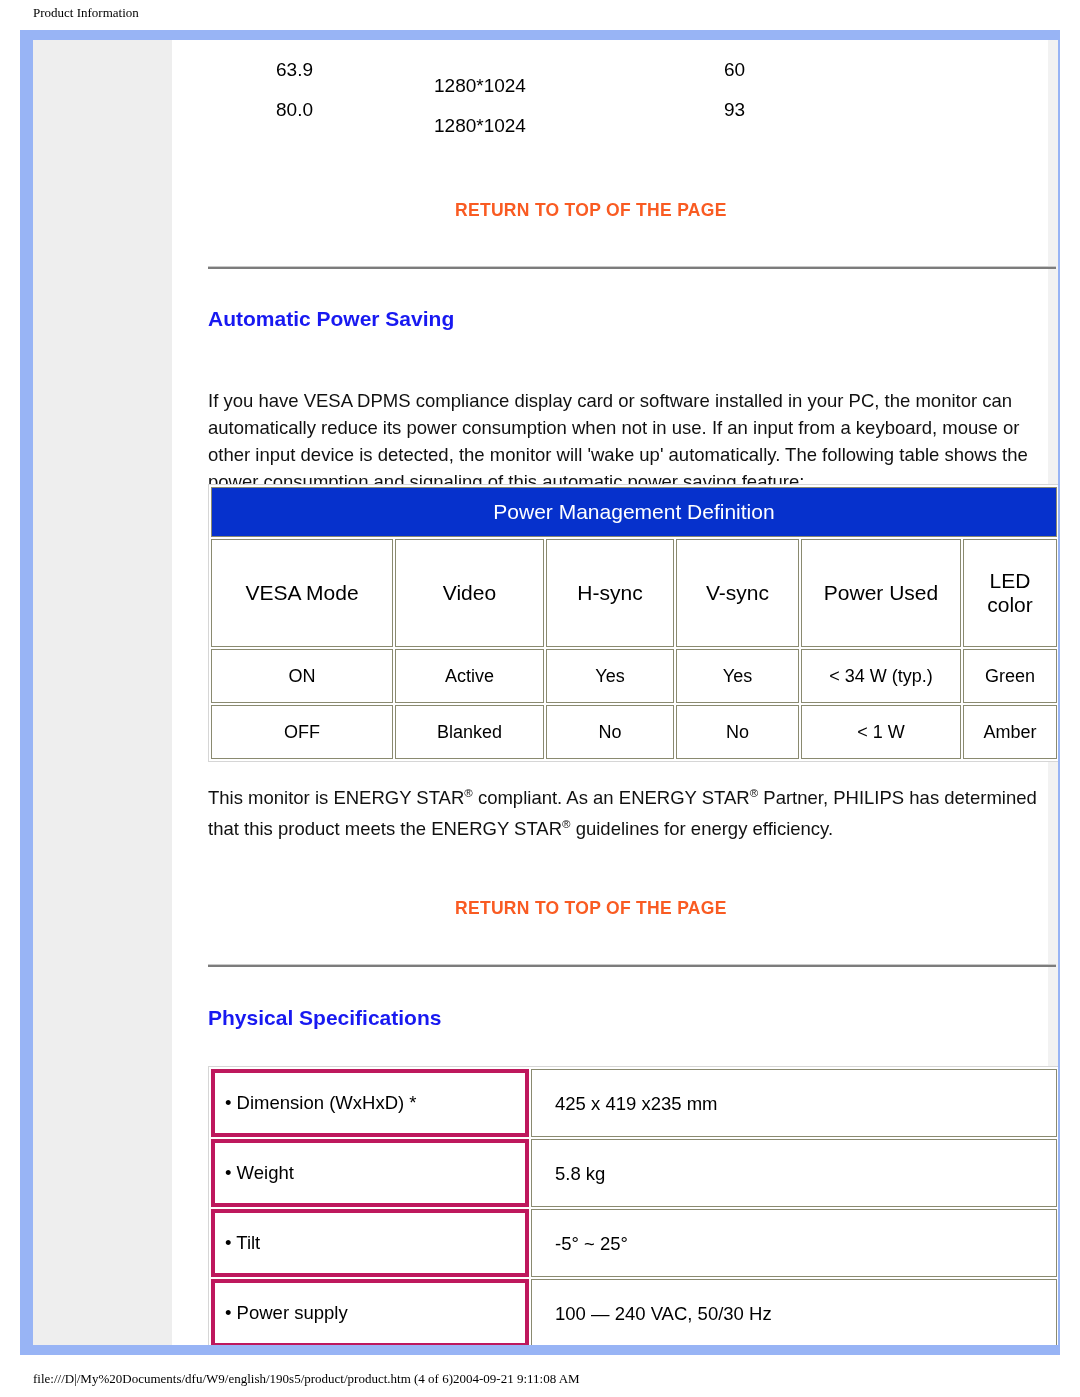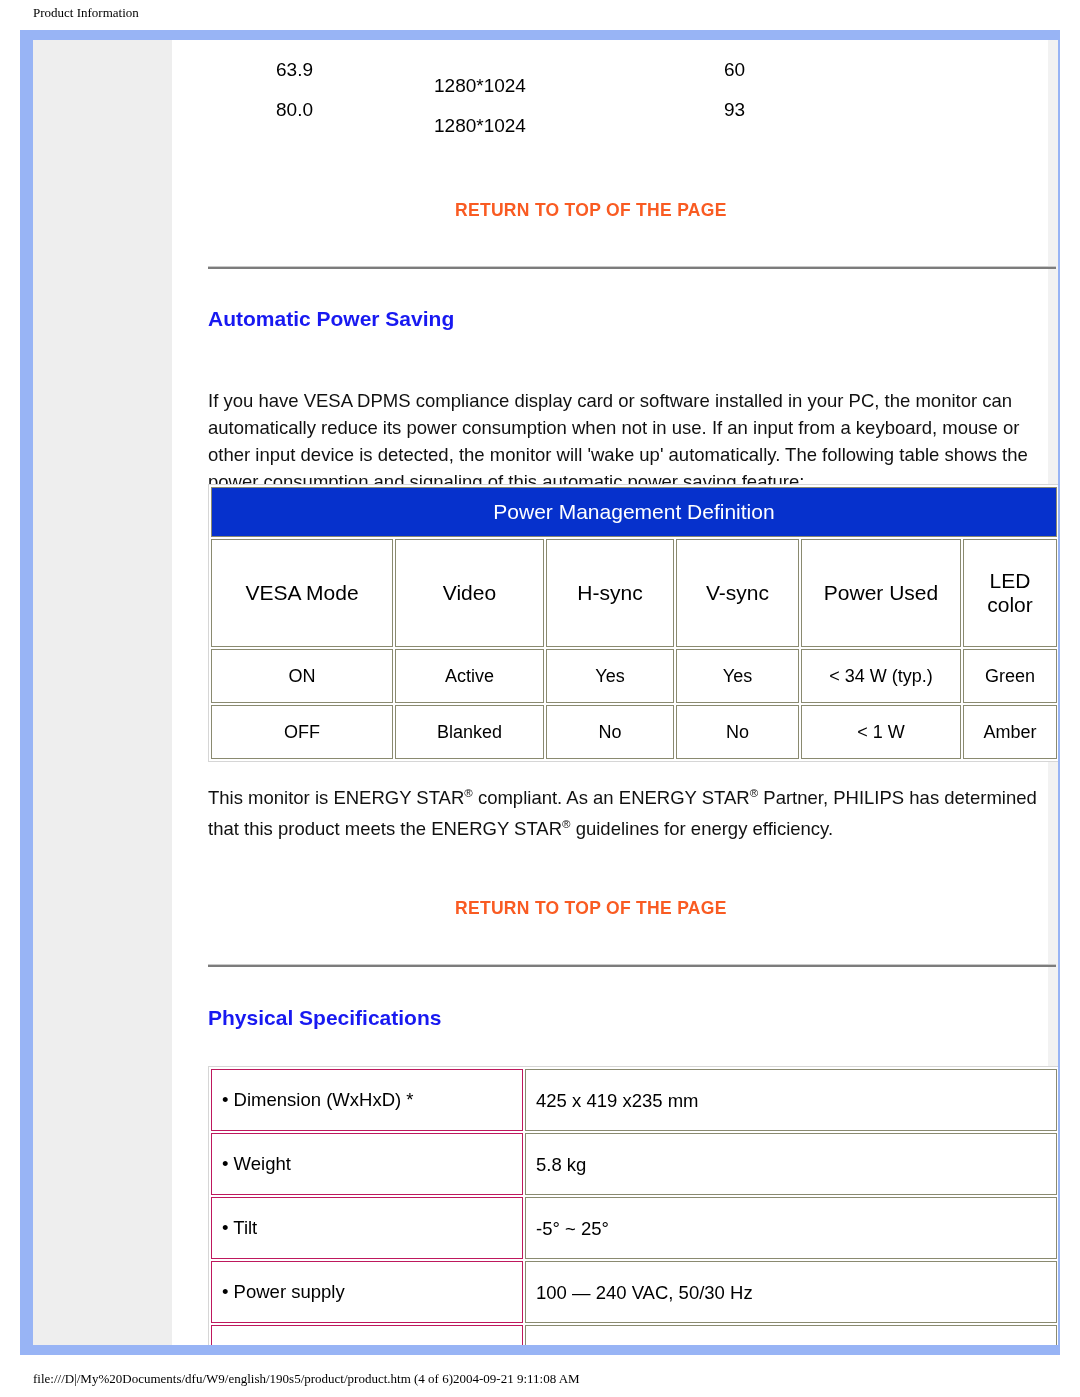--- a/index.html
+++ b/index.html
@@ -206,33 +206,33 @@
     left: 36px;
     top: 1026px;
     width: 852px;
     border-collapse: separate;
     border-spacing: 2px;
     background: #ffffff;
     border: 1px solid #d6d6d6;
     box-sizing: border-box;
   }
   .ps-label {
-    border: 1px solid #be185d;
+    border: 4px solid #be185d;
     width: 300px;
     font-size: 18.5px;
     color: #000000;
     padding: 6px 0 6px 10px;
     vertical-align: middle;
     background: #ffffff;
   }
   .ps-value {
     border: 1px solid #8a8a70;
     font-size: 18.5px;
     color: #000000;
-    padding: 6px 0 6px 10px;
+    padding: 6px 0 6px 23px;
     vertical-align: middle;
     background: #ffffff;
     line-height: 25px;
   }
   .ps-tall .ps-label,
   .ps-tall .ps-value { height: 48px; }
 
   
   .footer {
     position: absolute;

